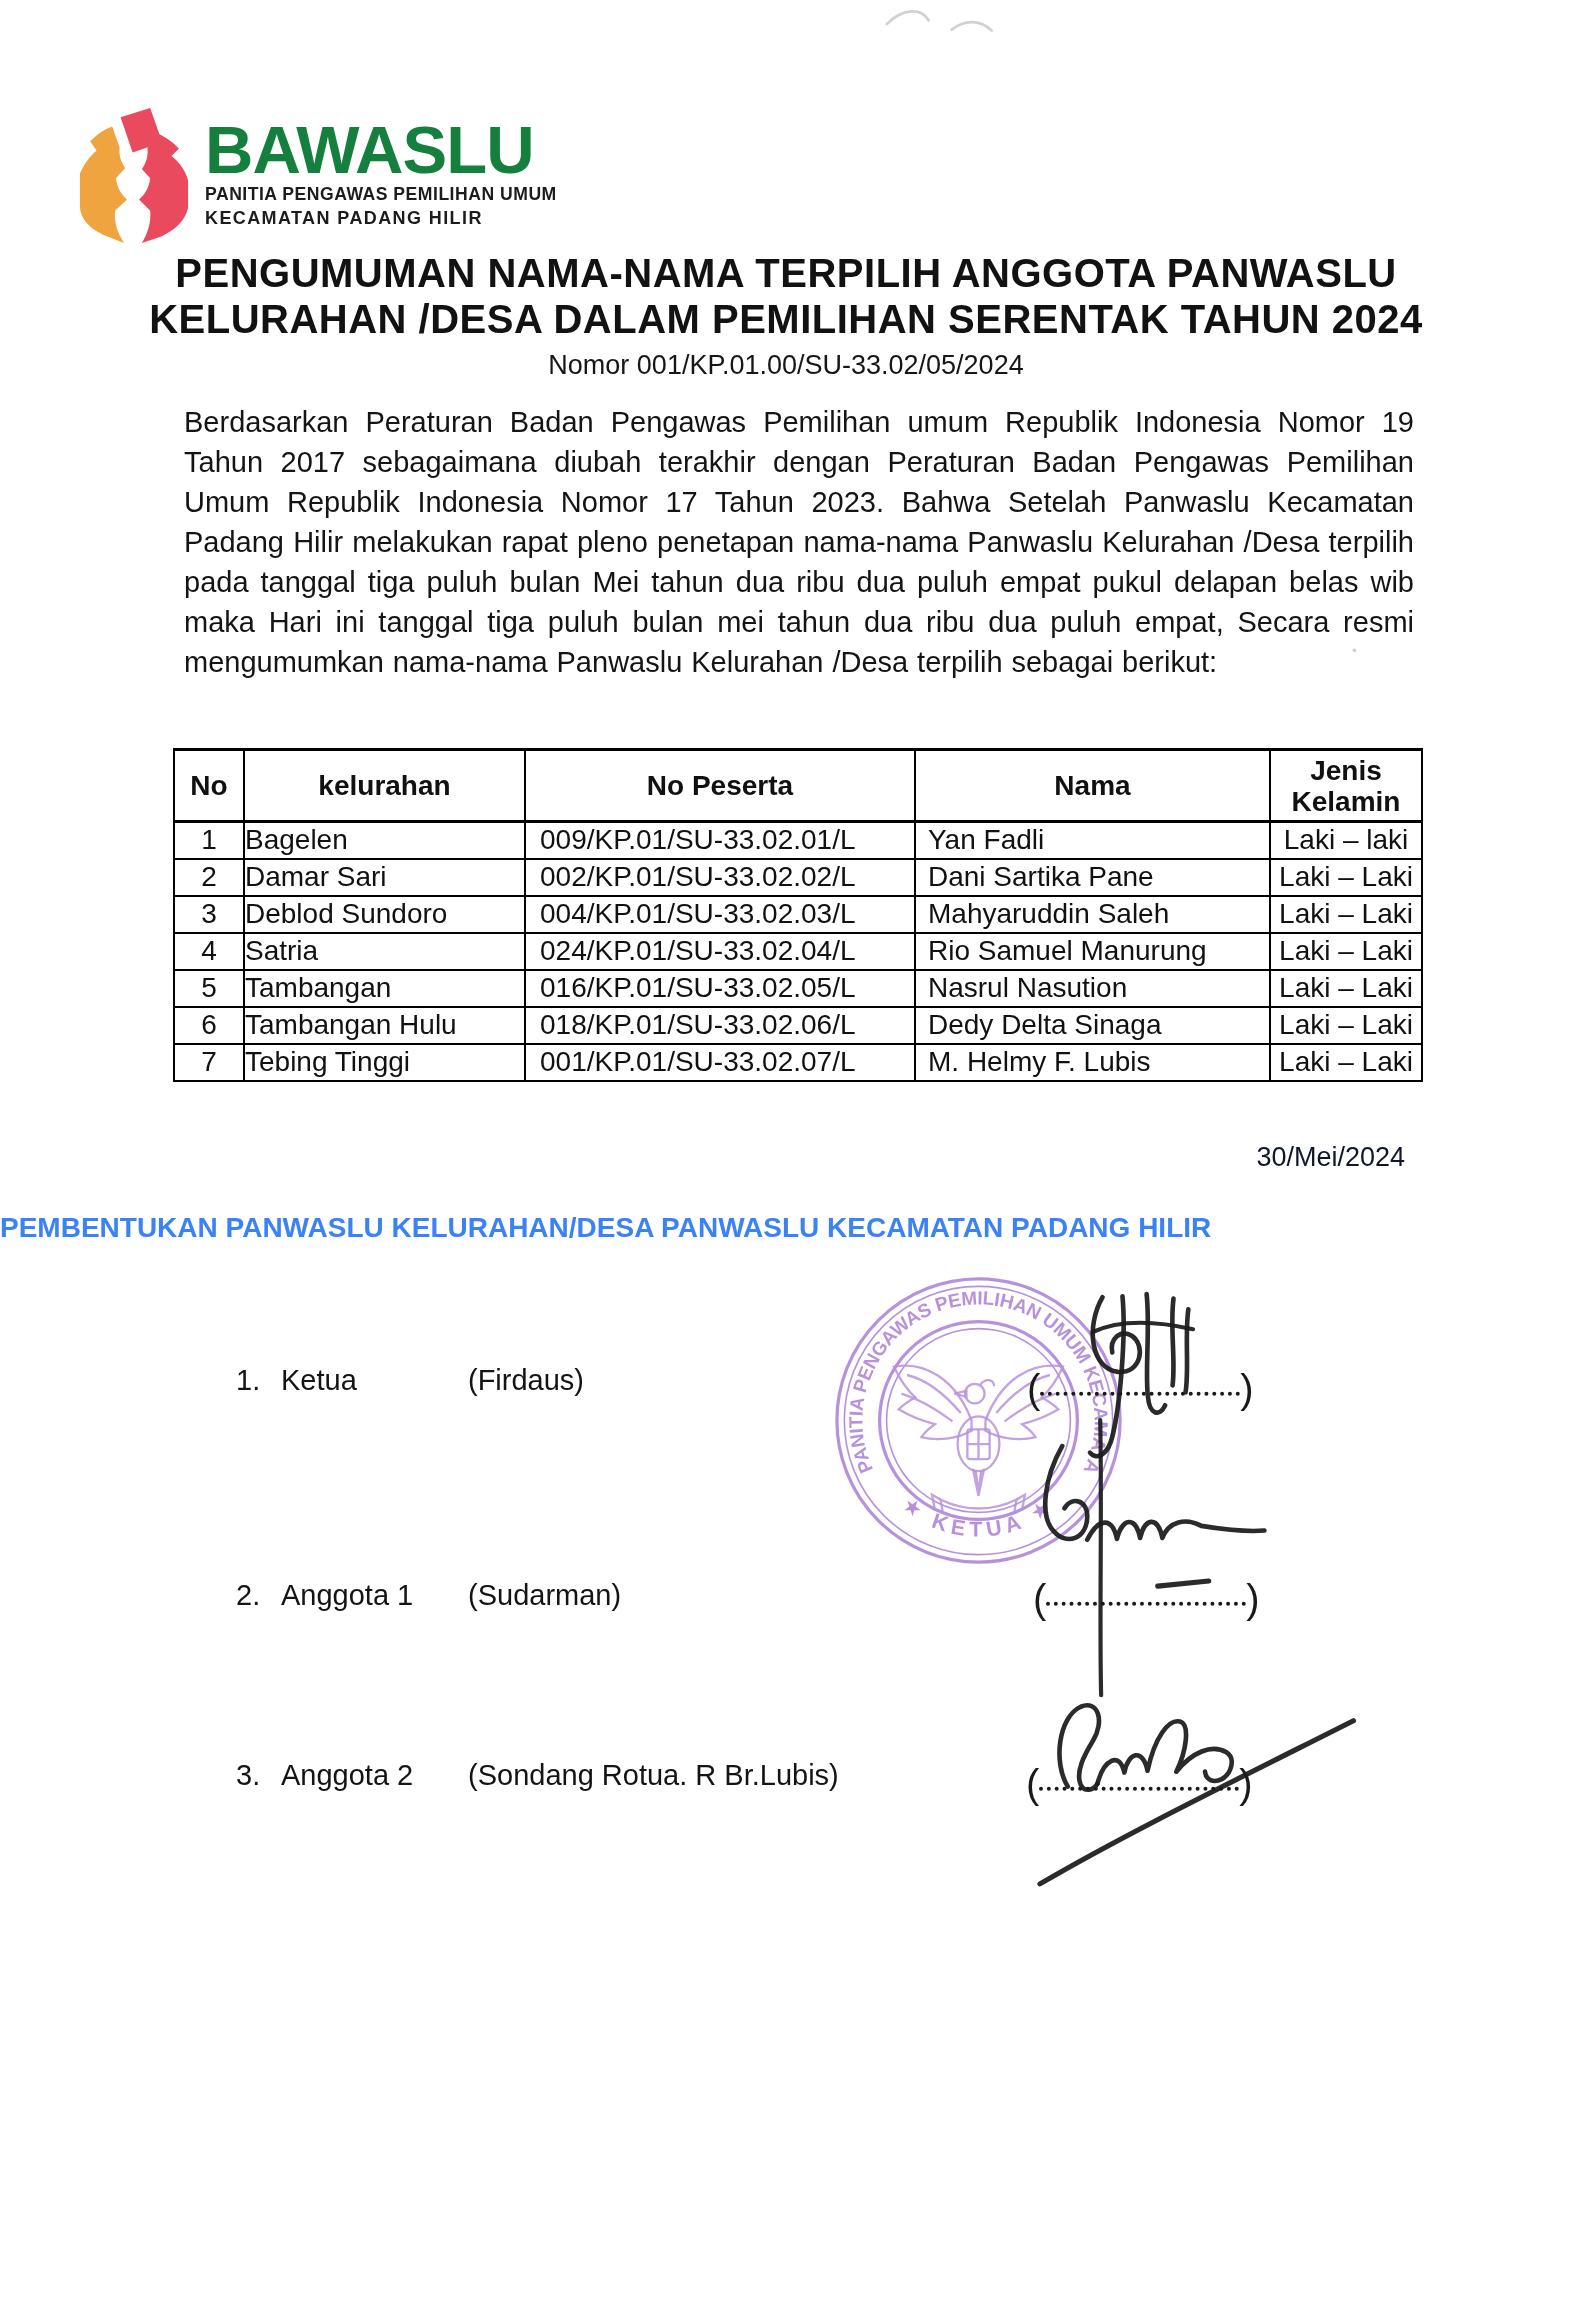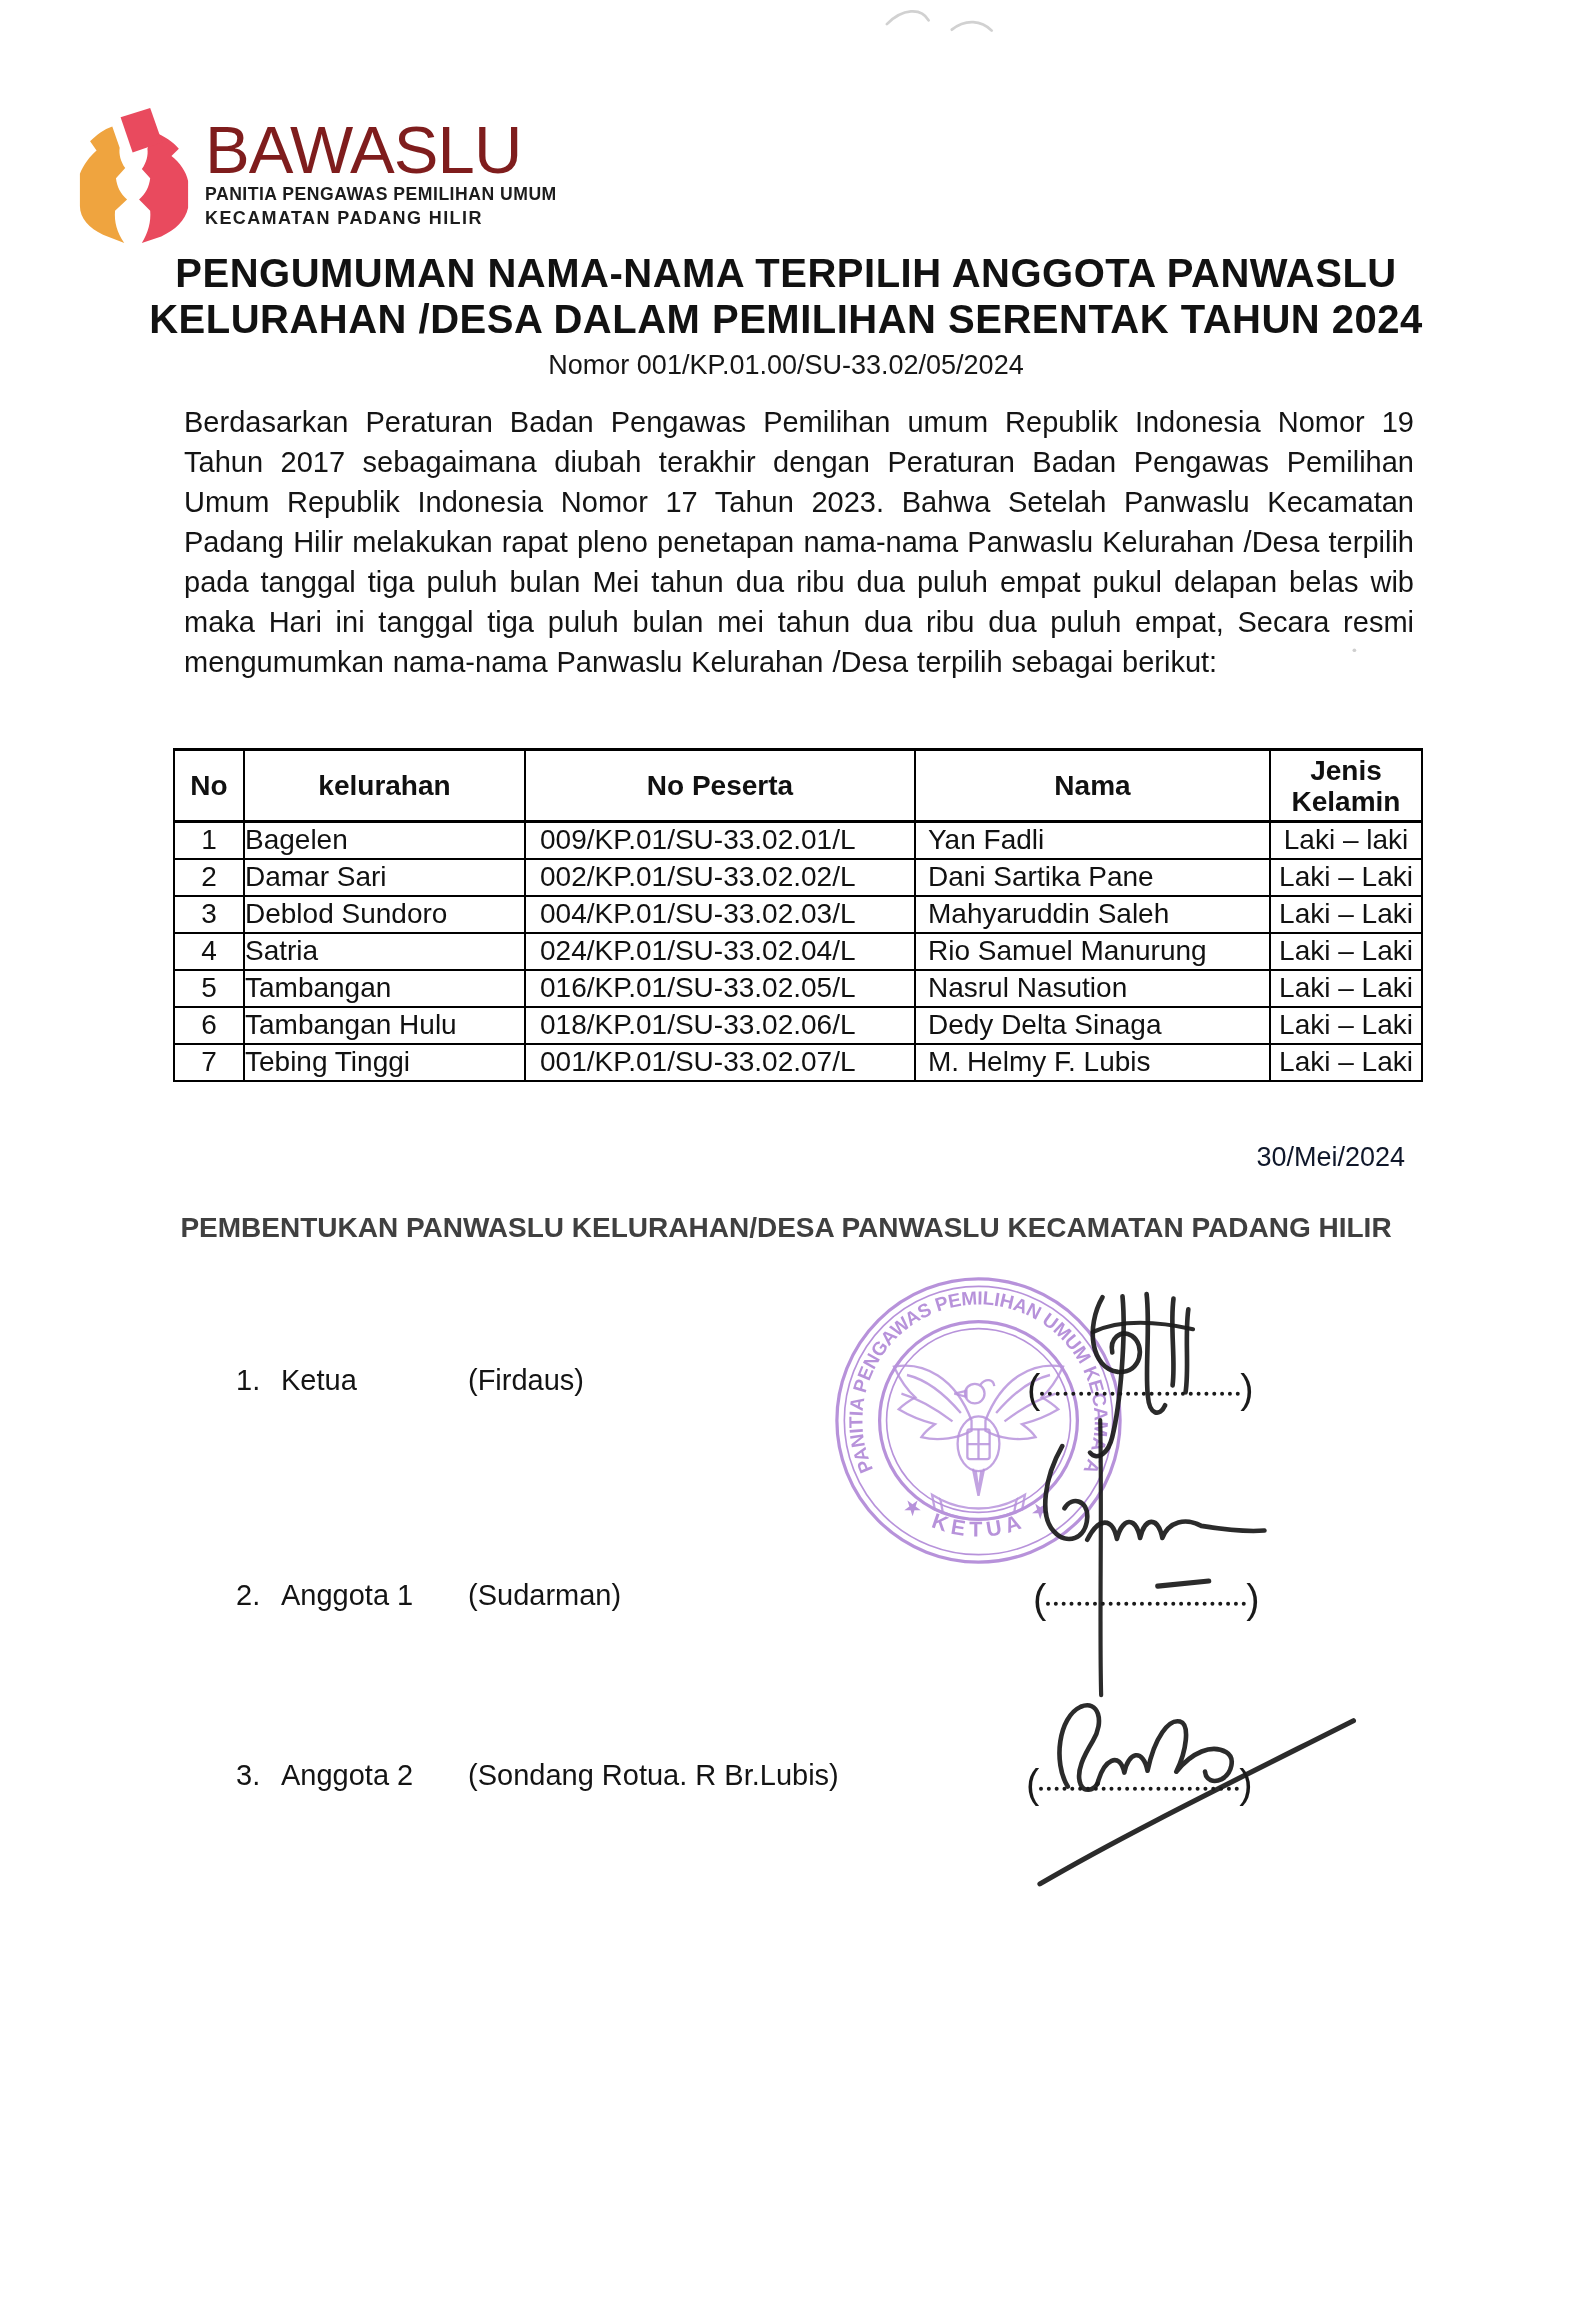--- a/index.html
+++ b/index.html
@@ -7,21 +7,21 @@
   }
   *{box-sizing:border-box; margin:0; padding:0;}
   html,body{background:#e8e8e8;}
   body{font-family:"Liberation Sans","DejaVu Sans",sans-serif; color:#161616;}
   #page{position:relative; width:1572px; height:2440px; background:#ffffff; overflow:hidden; margin:0 auto;}
 
   
   #logo{position:absolute; left:76px; top:108px; display:flex; align-items:flex-start;}
   #logo-icon{width:116px; height:135px; flex:0 0 auto;}
   #logo-text{margin-left:13px; margin-top:8.3px;}
-  .brand{font-size:67px; line-height:67px; font-weight:normal; letter-spacing:-0.9px; color:#7f1d1d;}
+  .brand{font-size:67px; line-height:67px; font-weight:bold; letter-spacing:-0.9px; color:#15803d;}
   .logo-sub1{font-size:17.6px; font-weight:bold; letter-spacing:0.5px; margin-top:1px; color:#1c1c1c;}
   .logo-sub2{font-size:18px; font-weight:bold; letter-spacing:1.4px; margin-top:2.8px; color:#1c1c1c;}
 
   
   #title-block{position:absolute; left:0; top:250px; width:100%; text-align:center;}
   .title-line{font-size:40px; font-weight:bold; line-height:46px; letter-spacing:0.5px; color:#121212;}
   .nomor-line{font-size:27px; line-height:42px; margin-top:1.9px; color:#161616;}
 
   
   #body-par{position:absolute; left:184px; top:402px; width:1230px;
@@ -33,22 +33,22 @@
   #tbl th{font-weight:bold; text-align:center; height:72px; line-height:31px; white-space:normal;}
   #tbl thead th{border-top:3.7px solid #000; border-bottom:3.2px solid #000;}
   #tbl td{height:37px; vertical-align:middle;}
   .col-no{width:70px;} .col-kel{width:281px;} .col-pes{width:390px;} .col-nama{width:355px;} .col-jk{width:152px;}
   td.c-no{text-align:center;}
   td.c-kel{} td.c-pes{padding-left:14px;} td.c-nama{padding-left:12px;}
   td.c-jk{text-align:center;}
 
   
   #date-line{position:absolute; right:167px; top:1142px; font-size:27px; color:#0f172a;}
-  #section-heading{position:absolute; left:0; top:1209px; width:100%; text-align:center;
-    font-size:28px; font-weight:bold; line-height:37px; color:#404040;}
+  #section-heading{position:absolute; left:0; top:1209px; width:100%; text-align:left;
+    font-size:28px; font-weight:bold; line-height:37px; color:#3b82f6;}
 
   
   #stamp{position:absolute; left:816px; top:1258px; width:325px; height:325px; opacity:.8;}
   #stamp text{font-weight:bold; fill:var(--stamp_purple);}
   .ring{stroke:var(--stamp_purple); fill:none;}
   .garuda{stroke:var(--stamp_purple); fill:none; stroke-width:5; opacity:.85;}
 
   
   .sig-row{position:absolute; left:0; width:100%; height:42px; font-size:29px; color:#141414;}
   .sig-no{position:absolute; left:236px;}

